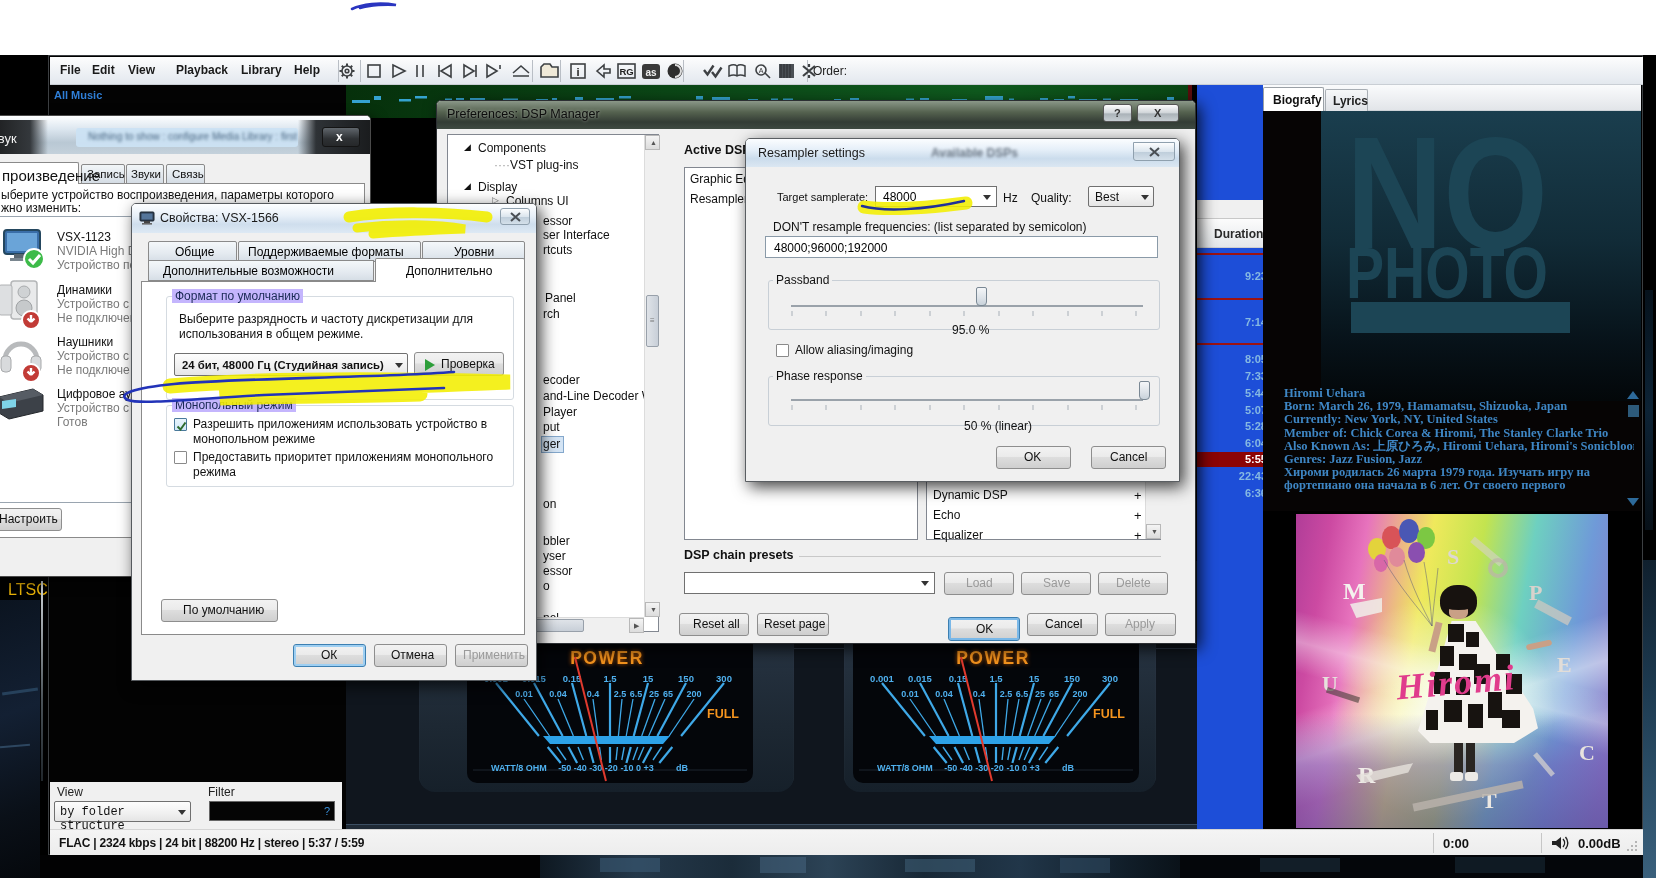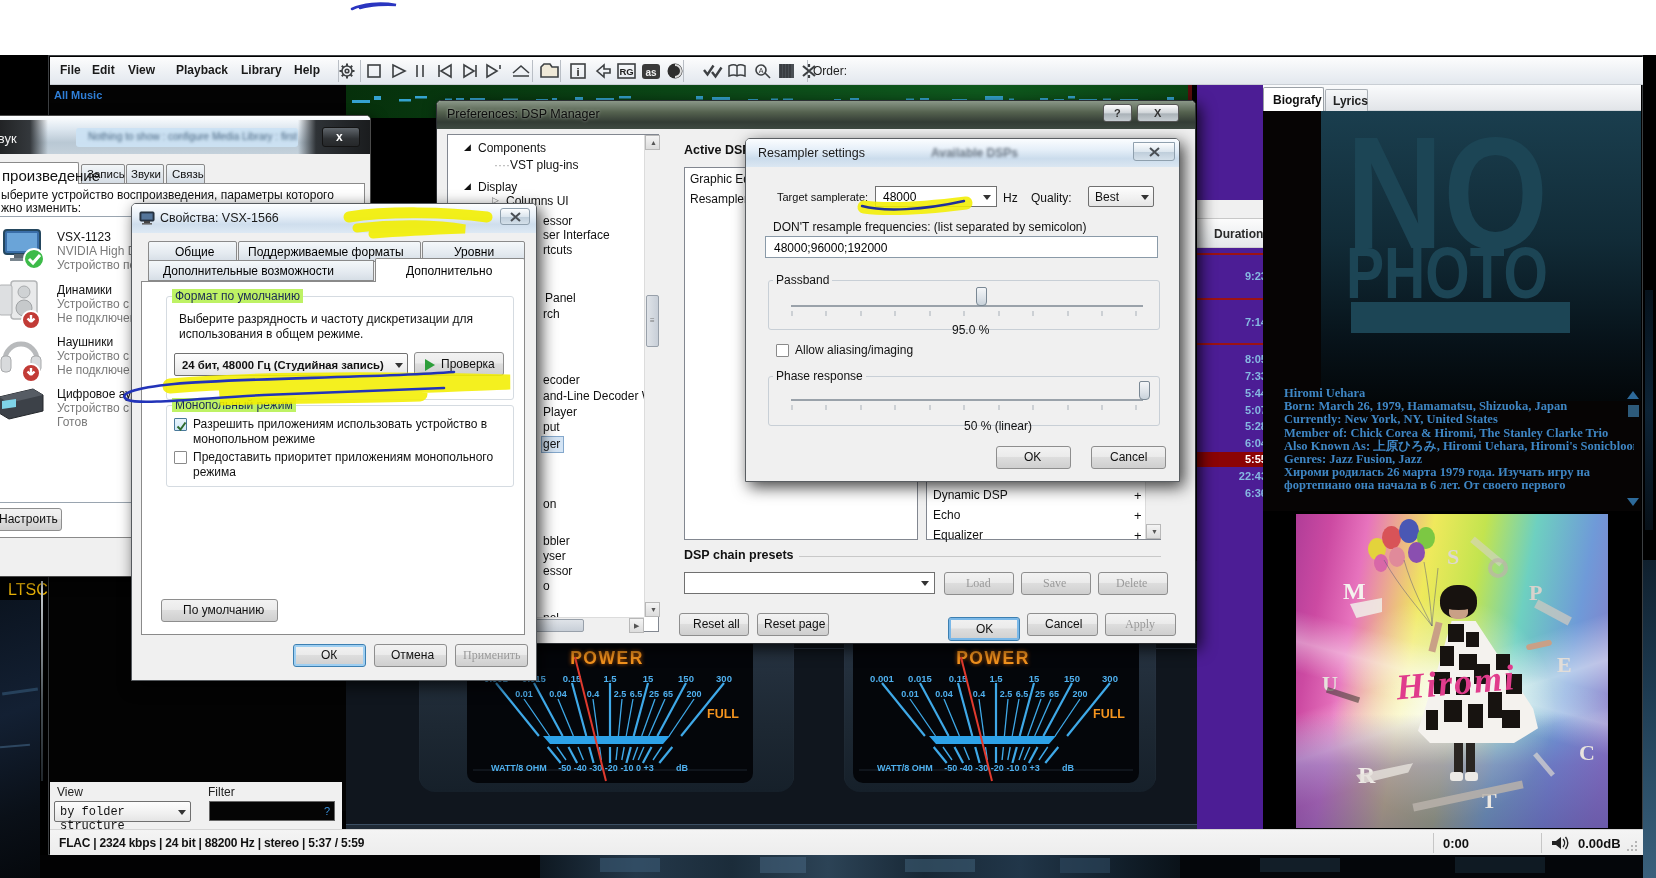--- a/index.html
+++ b/index.html
@@ -2,27 +2,27 @@
 <html><head>
 <meta charset="utf-8">
 <style>
 html,body{margin:0;padding:0;background:#000;}
 *{box-sizing:border-box;}
 #scr{position:relative;width:1656px;height:878px;overflow:hidden;background:#000;
   font-family:"Liberation Sans",sans-serif;}
 .abs{position:absolute;}
 .win7btn{position:absolute;background:linear-gradient(#f2f2f2,#ebebeb 45%,#dddddd 50%,#cfcfcf);
   border:1px solid #8e8e8e;border-radius:3px;color:#111;text-align:center;font-size:12px;}
-.win7btn.dis{color:#9a9a9a;font-family:Liberation Serif, serif;}
+.win7btn.dis{color:#9a9a9a;}
 .combo{position:absolute;background:linear-gradient(#fdfdfd,#f0f0f0 60%,#e5e5e5);
   border:1px solid #707070;border-radius:2px;font-size:12px;color:#111;}
 .combo .arr{position:absolute;right:4px;top:50%;margin-top:-2px;width:0;height:0;
   border-left:4px solid transparent;border-right:4px solid transparent;border-top:5px solid #333;}
 .gbx{position:absolute;border:1px solid #d5dbe1;border-radius:3px;}
-.gbl{position:absolute;background:#bef264;padding:0 3px;font-size:12px;color:#1a2a55;}
+.gbl{position:absolute;background:#c4b5fd;padding:0 3px;font-size:12px;color:#1a2a55;}
 .tx12{position:absolute;font-size:12px;color:#111;white-space:pre;}
 .cb{position:absolute;width:13px;height:13px;background:#fff;border:1px solid #8a8a8a;border-radius:1px;}
 </style>
 </head>
 <body>
 <div id="scr">
 
 <div class="abs" style="left:0;top:0;width:1656px;height:55px;background:#fff;"></div>
 <svg class="abs" style="left:340px;top:0;" width="80" height="14" viewBox="0 0 80 14">
   <path d="M12 9 C 22 4, 40 2, 56 5 C 47 4, 30 5, 20 8" fill="none" stroke="#2a35c0" stroke-width="2.6" stroke-linecap="round"></path>
@@ -239,21 +239,21 @@
         <text x="140" y="85" text-anchor="middle" font-size="17.5" font-weight="bold" fill="#f5941e" letter-spacing="1.5" font-family="Liberation Sans,sans-serif" style="text-shadow:0 0 4px #c05a00;">POWER</text>
         <text x="256" y="139" text-anchor="middle" font-size="12.5" font-weight="bold" fill="#f5941e" font-family="Liberation Sans,sans-serif">FULL</text>
         <line x1="108" y1="78" x2="139" y2="202" stroke="#e03a2e" stroke-width="2"></line>
       </g>
       </defs>
       <use href="#mt" x="121" y="18"></use>
       <use href="#mt" x="507" y="18"></use>
     </svg>
   </div>
 
-  <div class="abs" style="left:1148px;top:29px;width:66px;height:744px;background:#4c1d95;">
+  <div class="abs" style="left:1148px;top:29px;width:66px;height:744px;background:#1d4ed8;">
     <div class="abs" style="left:0;top:115px;width:66px;height:19px;background:#f0f0f0;border-bottom:1px solid #c8c8c8;"></div>
     <div class="abs" style="left:0;top:134px;width:66px;height:29px;background:linear-gradient(#fcfcfc,#eef0f2 60%,#e4e7ea);border-bottom:1px solid #cfcfcf;">
       <span class="abs" style="left:17px;top:8px;font-size:12px;font-weight:700;color:#2a2a2a;">Duration</span>
     </div>
     <div class="abs" style="left:0;top:168px;width:66px;height:2px;background:#9c1313;"></div>
     <div class="abs" style="left:0;top:213px;width:66px;height:2px;background:#9c1313;"></div>
     <div class="abs" style="left:0;top:258px;width:66px;height:2px;background:#9c1313;"></div>
     <div class="abs" style="left:0;top:185px;width:72px;height:14px;overflow:hidden;">
           <span style="position:absolute;right:2px;top:0;font-size:11px;font-weight:700;color:#86b9e2;">9:23</span>
         </div>

